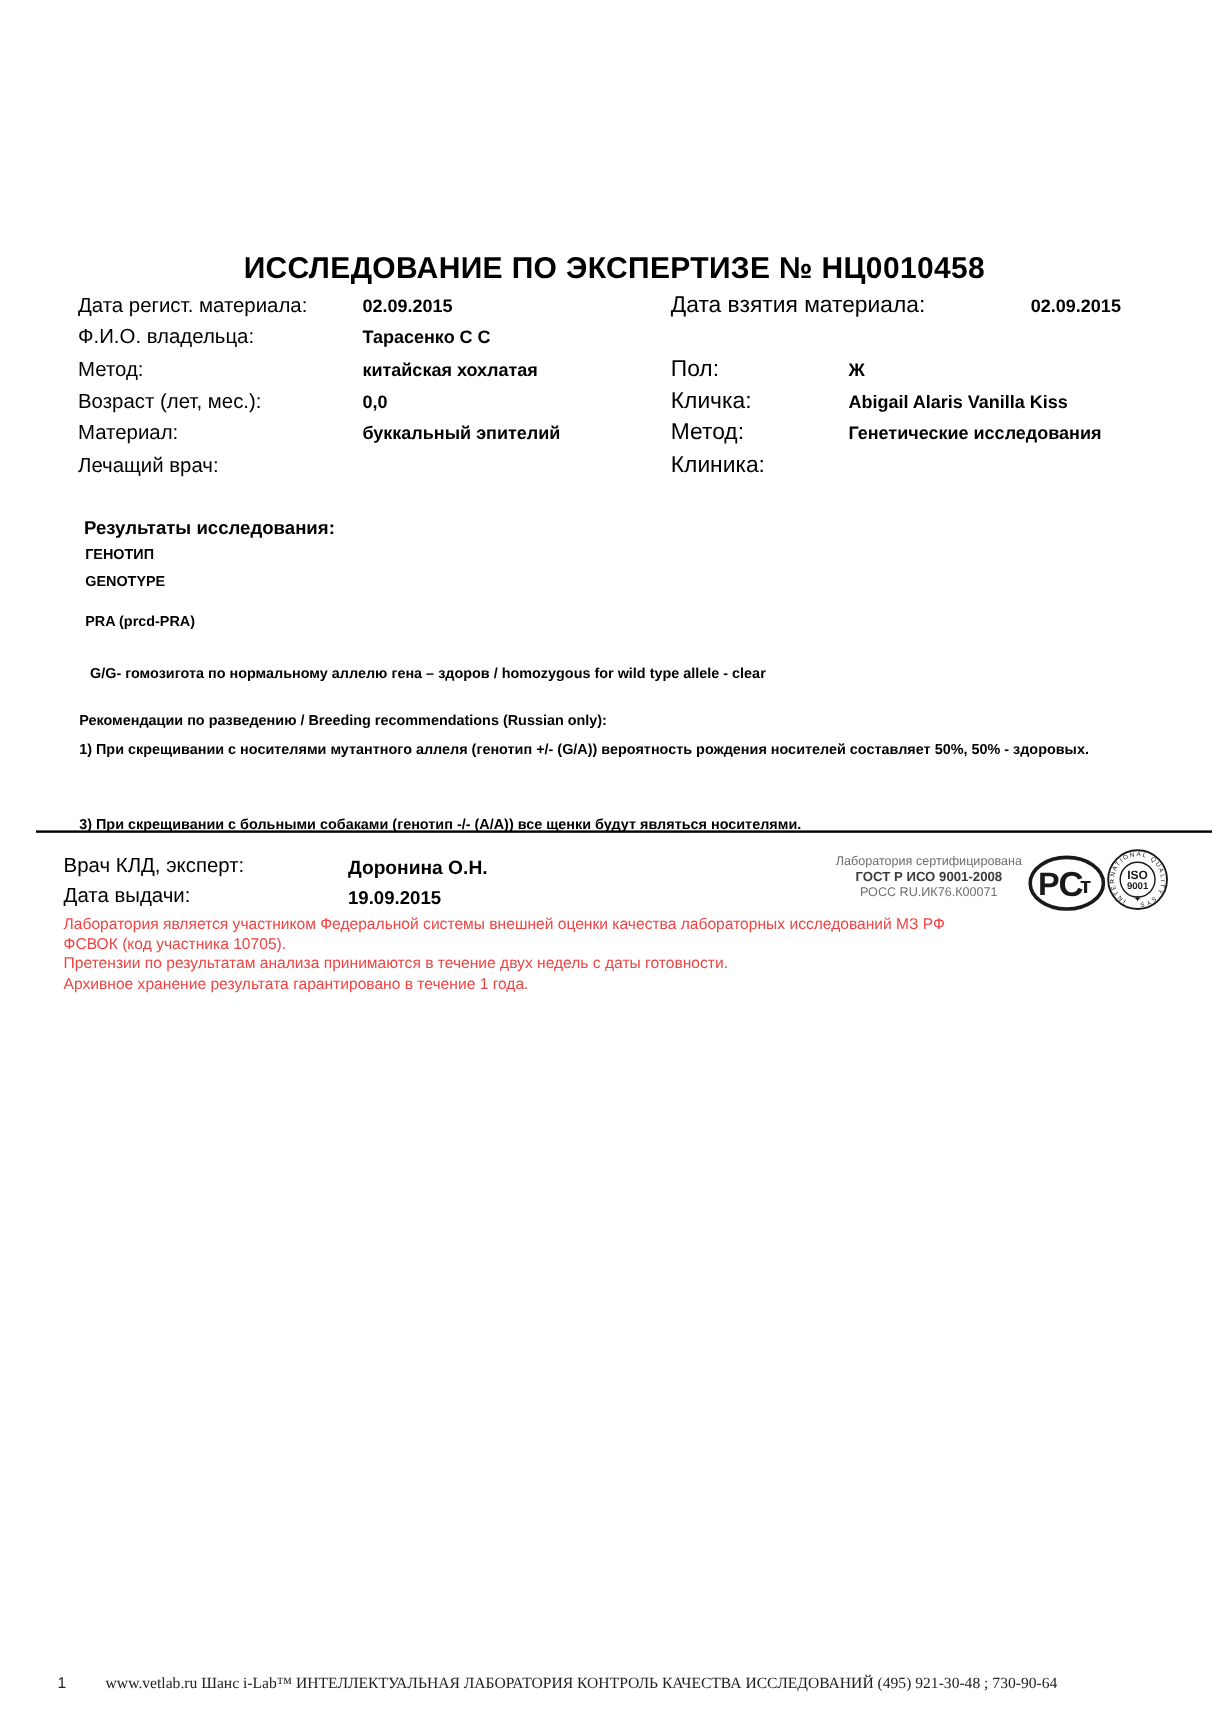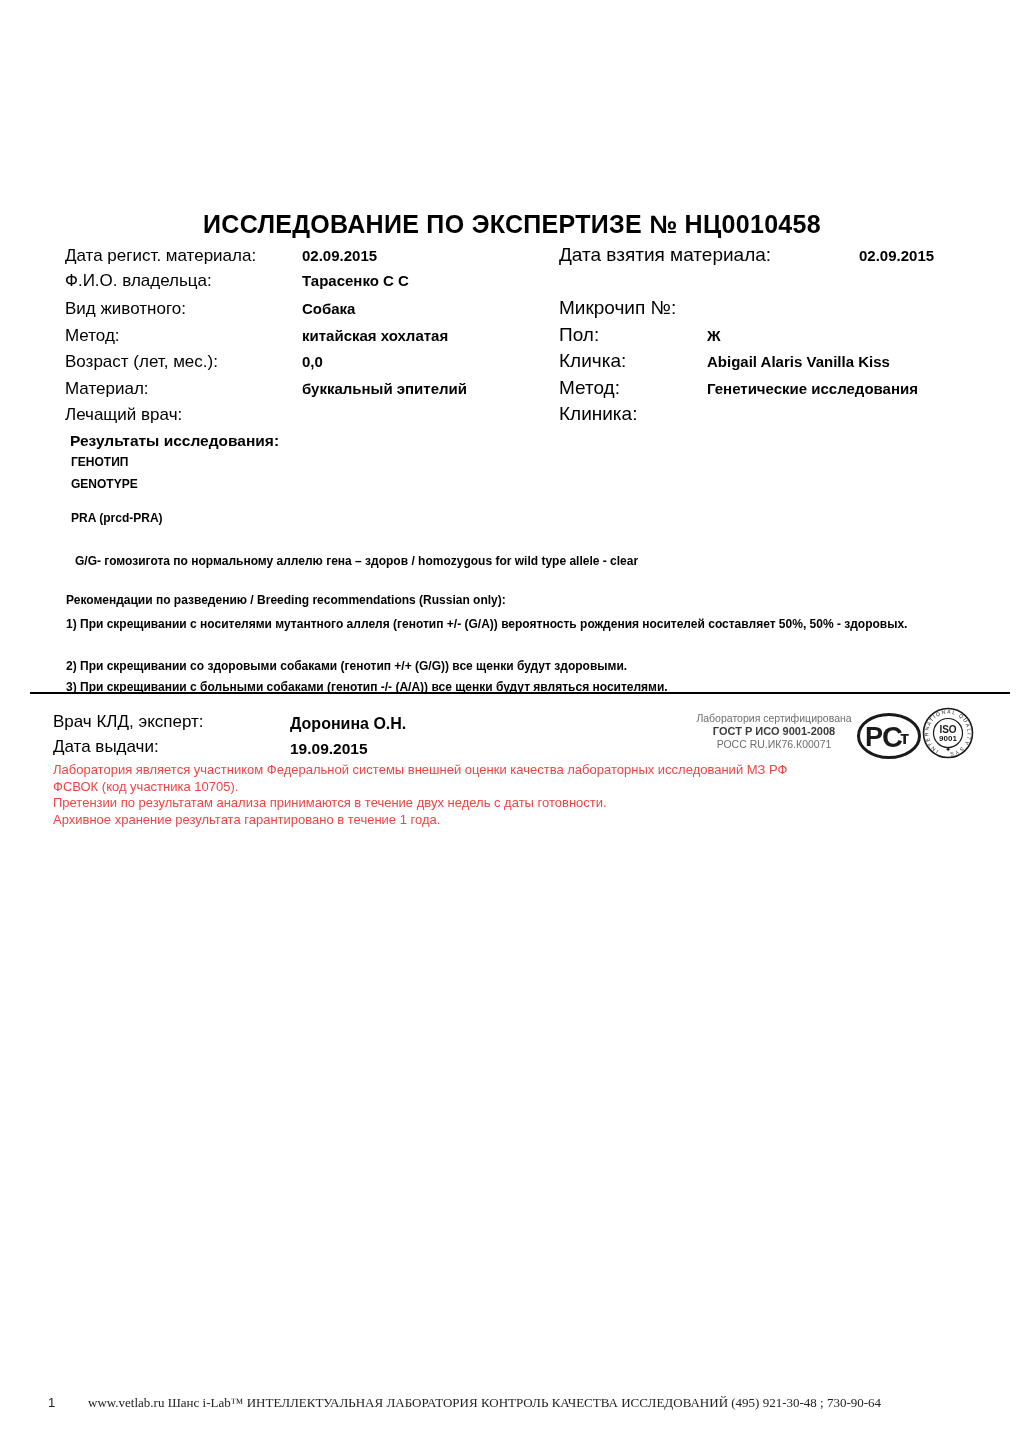--- a/index.html
+++ b/index.html
@@ -70,26 +70,20 @@
       <div class="rl wide">Дата взятия материала:</div>
       <div class="rv">02.09.2015</div>
     </div>
     <div class="info-row">
       <div class="il">Ф.И.О. владельца:</div>
       <div class="iv">Тарасенко С С</div>
       <div class="rl"></div>
       <div class="rv"></div>
     </div>
     <div class="info-row">
-      <div class="il">Вид животного:</div>
-      <div class="iv">Собака</div>
-      <div class="rl">Микрочип №:</div>
-      <div class="rv"></div>
-    </div>
-    <div class="info-row">
       <div class="il">Метод:</div>
       <div class="iv">китайская хохлатая</div>
       <div class="rl">Пол:</div>
       <div class="rv">Ж</div>
     </div>
     <div class="info-row">
       <div class="il">Возраст (лет, мес.):</div>
       <div class="iv">0,0</div>
       <div class="rl">Кличка:</div>
       <div class="rv">Abigail Alaris Vanilla Kiss</div>
@@ -109,21 +103,20 @@
   </div>
 
   <div class="abs results-heading">Результаты исследования:</div>
   <div class="abs b15 genotype-ru">ГЕНОТИП</div>
   <div class="abs b15 genotype-en">GENOTYPE</div>
   <div class="abs b15 test-name">PRA  (prcd-PRA)</div>
   <div class="abs b15 result-line">G/G- гомозигота по нормальному аллелю гена – здоров / homozygous for wild type allele - clear</div>
 
   <div class="abs b15 rec-heading">Рекомендации по разведению / Breeding recommendations (Russian only):</div>
   <div class="abs b15 rec-item-1">1)  При скрещивании с носителями мутантного аллеля (генотип +/- (G/A)) вероятность рождения носителей составляет 50%, 50% - здоровых.</div>
-  <div class="abs b15 rec-item-2">2)  При скрещивании со здоровыми собаками (генотип +/+ (G/G)) все щенки будут здоровыми.</div>
   <div class="abs b15 rec-item-3">3)  При скрещивании с больными собаками (генотип -/- (A/A)) все щенки будут являться носителями.</div>
 
   <div class="divider"></div>
 
   <div class="abs sig-doctor-label">Врач КЛД, эксперт:</div>
   <div class="abs sig-doctor-name">Доронина О.Н.</div>
   <div class="abs sig-date-label">Дата выдачи:</div>
   <div class="abs sig-date-value">19.09.2015</div>
 
   <div class="cert-text">

